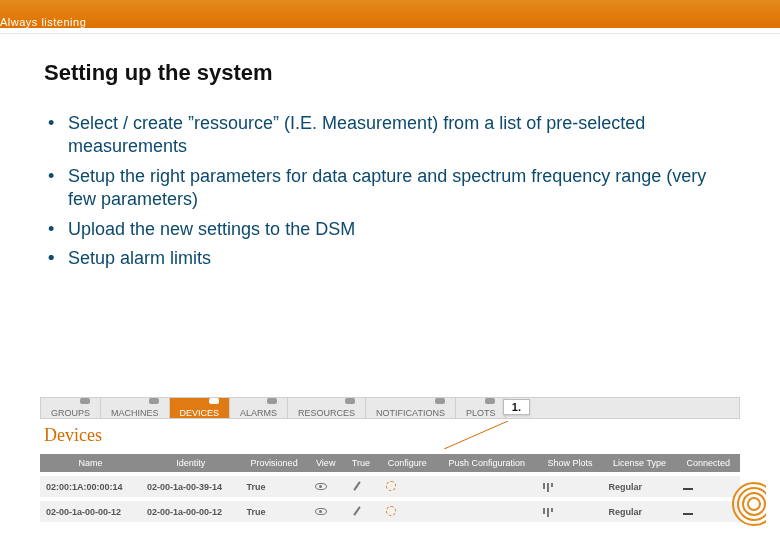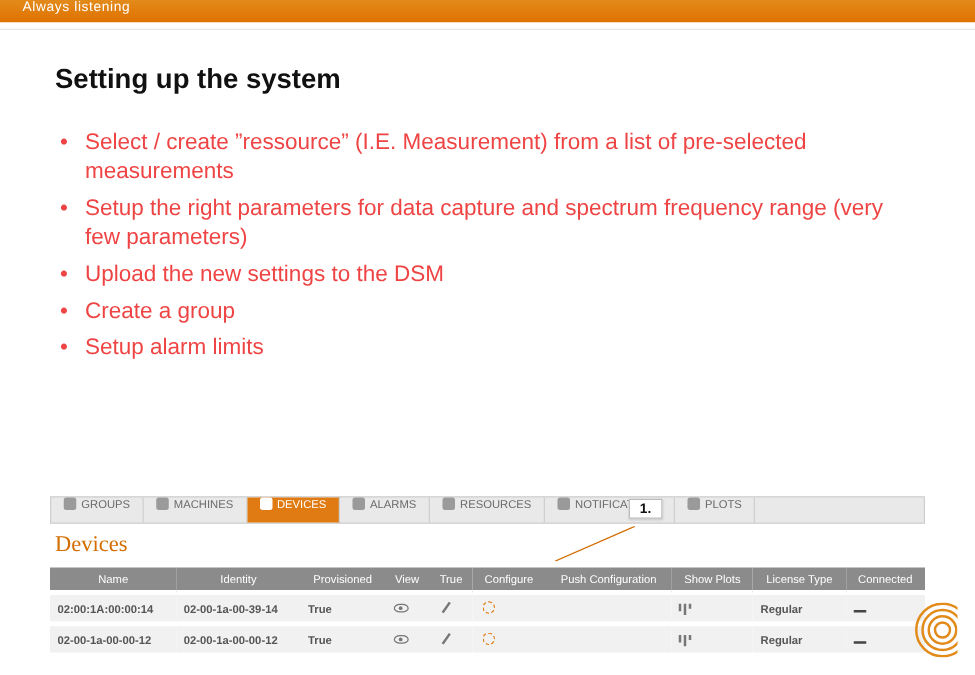--- a/index.html
+++ b/index.html
@@ -1,34 +1,34 @@
 <!DOCTYPE html>
 <html><head>
 <meta charset="utf-8">
 <style>
   * { box-sizing: border-box; margin: 0; padding: 0; }
   body { width: 780px; height: 540px; font-family: Arial, Helvetica, sans-serif; background: #fff; position: relative; overflow: hidden; }
 
-  .top-banner { height: 18px; background: linear-gradient(to bottom,#e28a1a 0%,#e07100 100%); display:flex; align-items:flex-start; padding-left:18px; }
+  .top-banner { height: 28px; background: linear-gradient(to bottom,#e28a1a 0%,#e07100 100%); display:flex; align-items:flex-end; padding-left:0; }
   .top-banner span { color:#fff; font-size:11px; letter-spacing:.5px; }
   .sub-banner { height:6px; background:#fff; border-bottom:1px solid #e6e6e6; }
 
   .content { padding: 26px 44px 0 44px; }
   .title { font-size: 22px; font-weight: bold; color:#111; margin-bottom: 26px; }
-  ul.bullets { list-style:none; font-size:18px; color:#ef4444; line-height:1.3; }
+  ul.bullets { list-style:none; font-size:18px; color:#0c4a6e; line-height:1.3; }
   ul.bullets > li { position:relative; padding-left:24px; margin-bottom:6px; }
   ul.bullets > li::before { content:"•"; position:absolute; left:4px; top:0; }
   .sub { padding-left:28px; font-size:16px; }
   .sub li { list-style:none; position:relative; padding-left:18px; margin:4px 0 6px 0; }
   .sub li::before { content:"–"; position:absolute; left:0; }
 
   
   .app { position:absolute; left:40px; right:40px; bottom:18px; }
   .tabbar { display:flex; height:22px; background:#e9e9e9; border:1px solid #cfcfcf; font-size:9px; color:#6a6a6a; }
-  .tab { display:flex; align-items:flex-start; gap:4px; padding:0 10px; border-right:1px solid #cfcfcf; }
+  .tab { display:flex; align-items:flex-end; gap:4px; padding:0 10px; border-right:1px solid #cfcfcf;flex-direction:column; }
   .tab.active { background:#e07a12; color:#fff; }
   .tab .ticon { width:10px; height:10px; background:#9a9a9a; border-radius:2px; display:inline-block; }
   .tab.active .ticon { background:#fff; }
 
   .panel-title { font-family: Georgia, 'Times New Roman', serif; color:#d46d00; font-size:18px; padding:6px 4px 4px 4px; position:relative; }
   .callout { position:absolute; right:210px; top:-20px; background:#fff; border:1px solid #bbb; box-shadow:0 1px 2px rgba(0,0,0,.15); font-size:11px; font-weight:bold; padding:1px 8px; font-family:Arial; color:#111; }
   .callout-line { position:absolute; right:232px; top:2px; width:64px; height:28px; }
 
   table.devices { width:100%; border-collapse:collapse; font-size:9px; color:#555; margin-top:4px; }
   table.devices th { background:#8b8b8b; color:#fff; font-weight:normal; text-align:center; padding:4px 6px; font-size:9px; }
@@ -54,21 +54,20 @@
 </div>
 <div class="sub-banner"></div>
 
 <div class="content">
   <div class="title">Setting up the system</div>
   <ul class="bullets">
     <li>Select / create ”ressource” (I.E. Measurement) from a list of pre-selected measurements</li>
     <li>Setup the right parameters for data capture and spectrum frequency range (very few parameters)</li>
     <li>Upload the new settings to the DSM</li>
     <li>
-      <span>Create a group</span>
     </li>
     <li>Setup alarm limits</li>
   </ul>
 </div>
 
 <div class="app">
   <div class="tabbar">
     <div class="tab">
         <span class="ticon"></span>
         <span>GROUPS</span>

